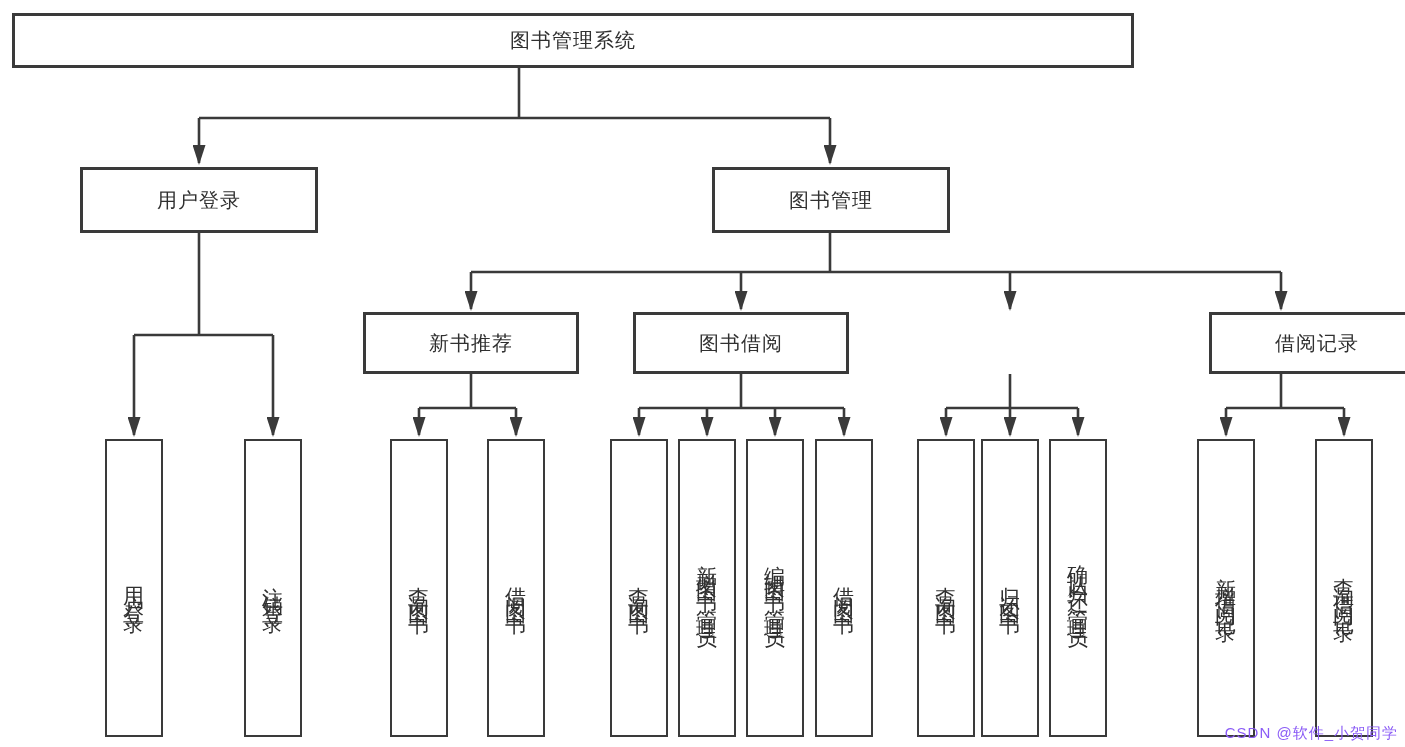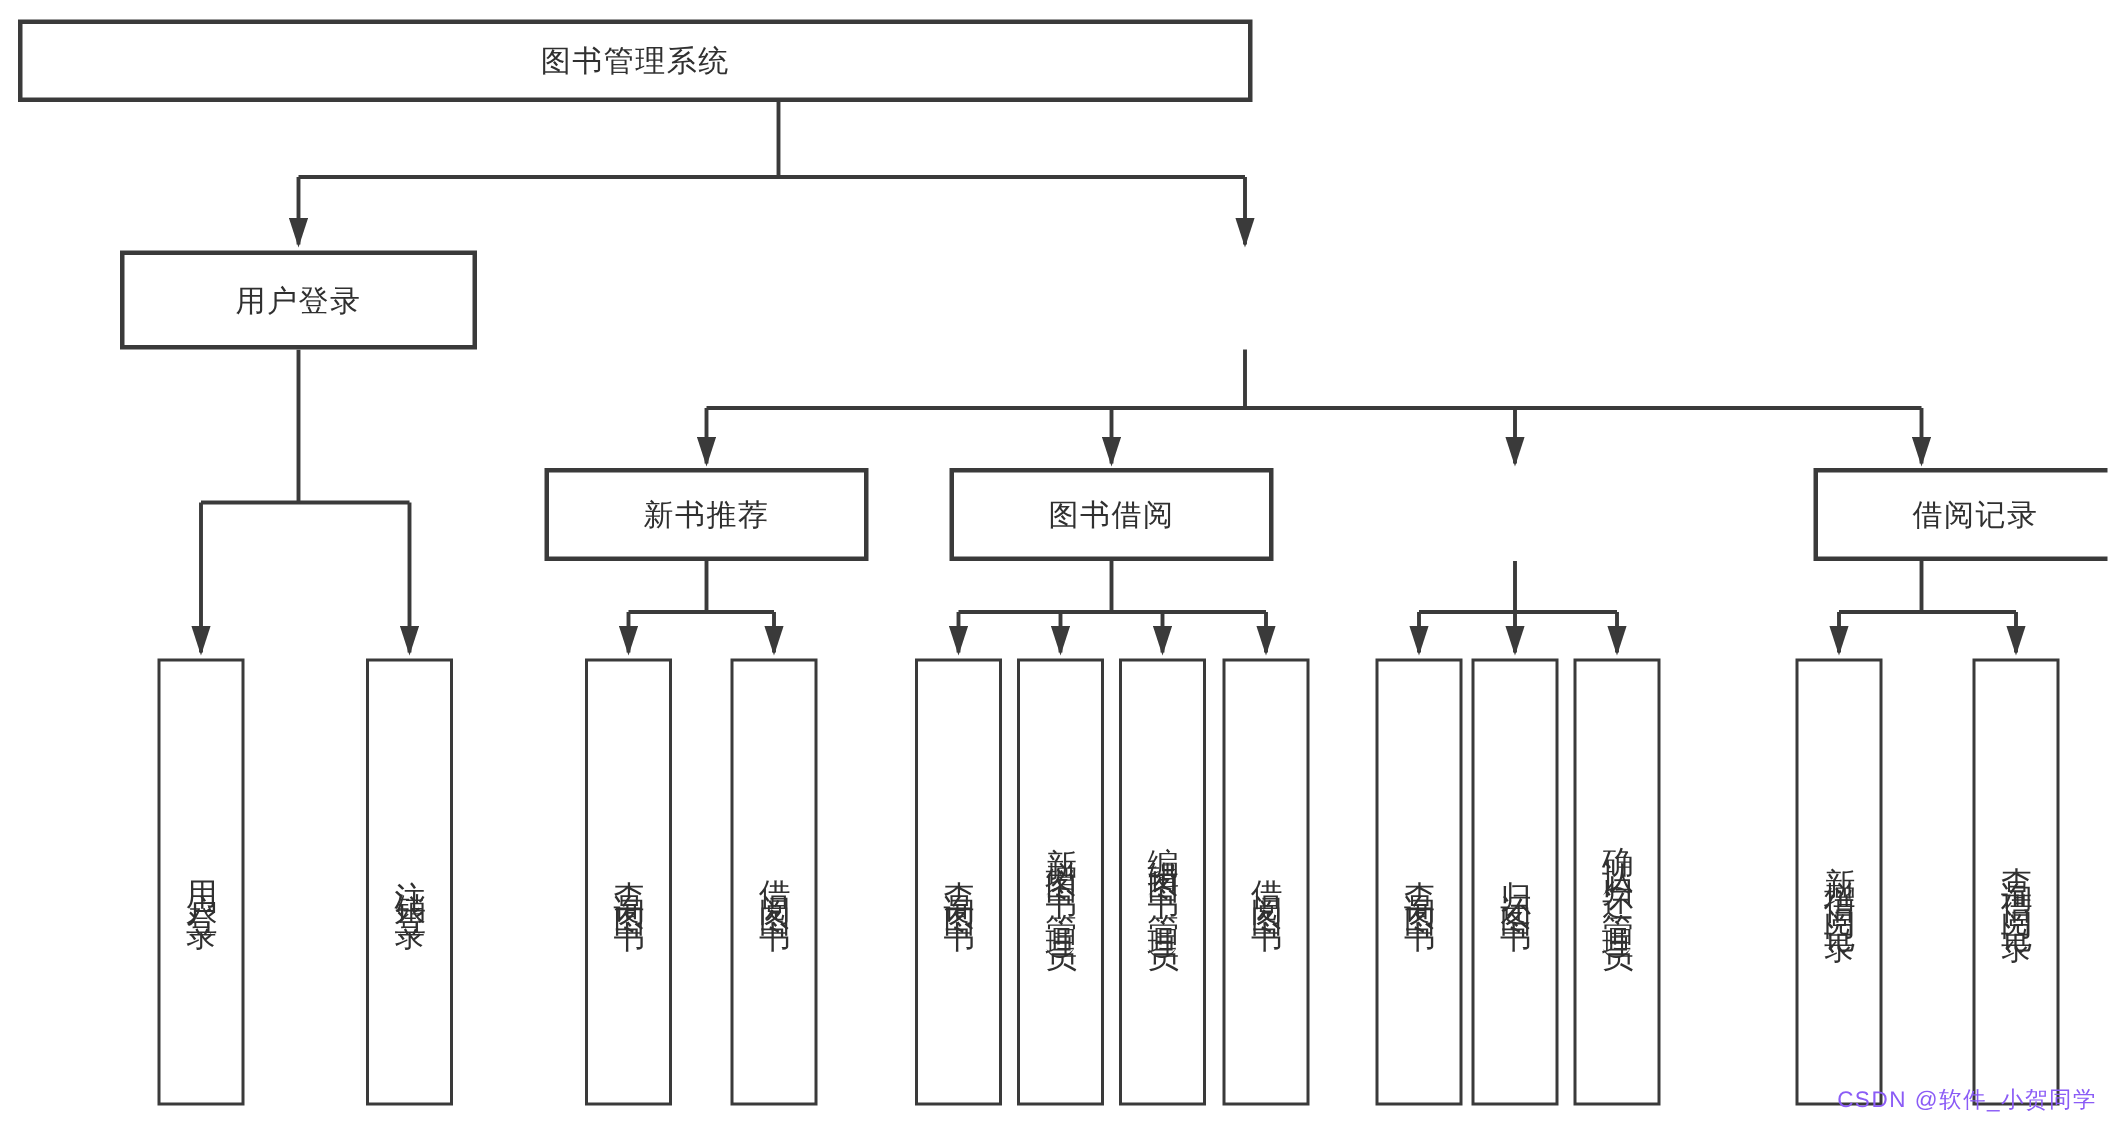--- a/index.html
+++ b/index.html
@@ -25,21 +25,21 @@
     background: #ffffff;
     border: 3px solid #3a3a3a;
     display: flex;
     align-items: center;
     justify-content: center;
     color: #303030;
     font-size: 20px;
     letter-spacing: 1px;
     z-index: 2;
   }
-  .box.root   { left: 12px;   top: 13px;  width: 823px; height: 55px; }
+  .box.root   { left: 12px;   top: 13px;  width: 1122px; height: 55px; }
   .box.lvl2   { top: 167px;  height: 66px; width: 238px; }
   .box.lvl2.a { left: 80px; }
   .box.lvl2.b { left: 712px; }
   .box.lvl3   { top: 312px;  height: 62px; width: 216px; }
   .box.lvl3.c1 { left: 363px; }
   .box.lvl3.c2 { left: 633px; }
   .box.lvl3.c3 { left: 902px; }
   .box.lvl3.c4 { left: 1173px; margin-left: 36px; }
   .leaf {
     position: absolute;
@@ -137,20 +137,23 @@
     </g>
   </svg>
 
   <div class="box root">
     <span>图书管理系统</span>
   </div>
 
   <div class="box lvl2 a">
     <span>用户登录</span>
   </div>
+  <div class="box lvl2 b">
+    <span>图书管理</span>
+  </div>
 
   <div class="box lvl3 c2">
     <span>图书借阅</span>
   </div>
   <div class="box lvl3 c1">
     <span>新书推荐</span>
   </div>
   <div class="box lvl3 c4">
     <span>借阅记录</span>
   </div>

